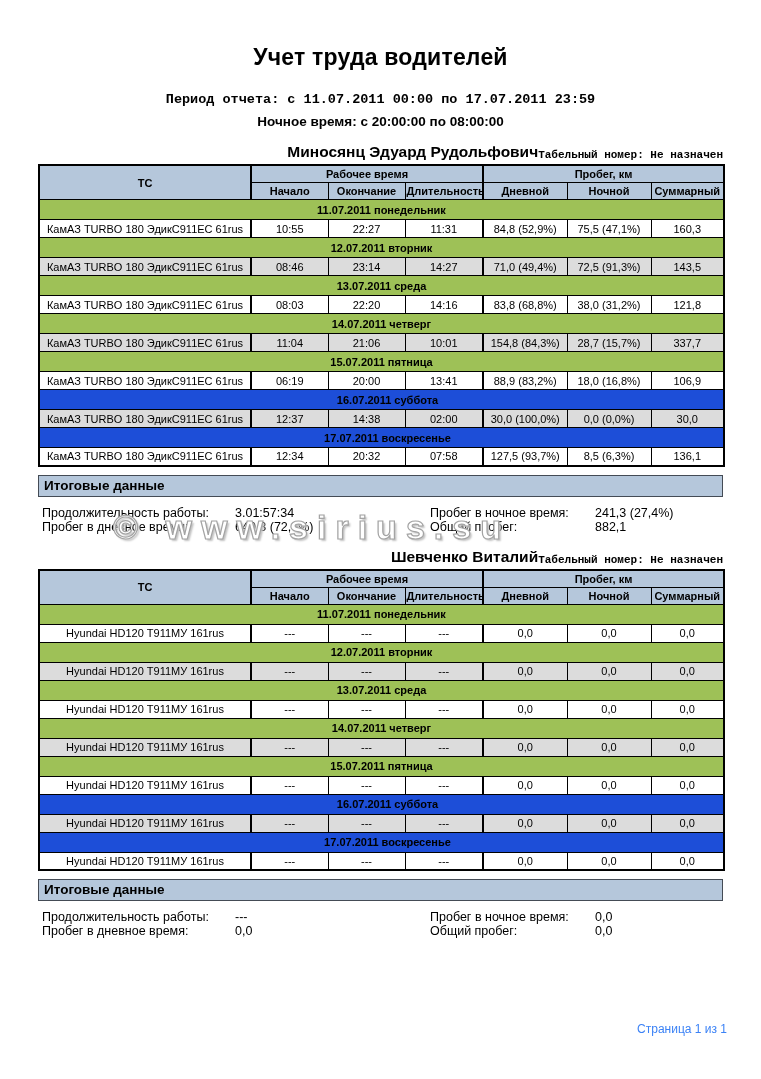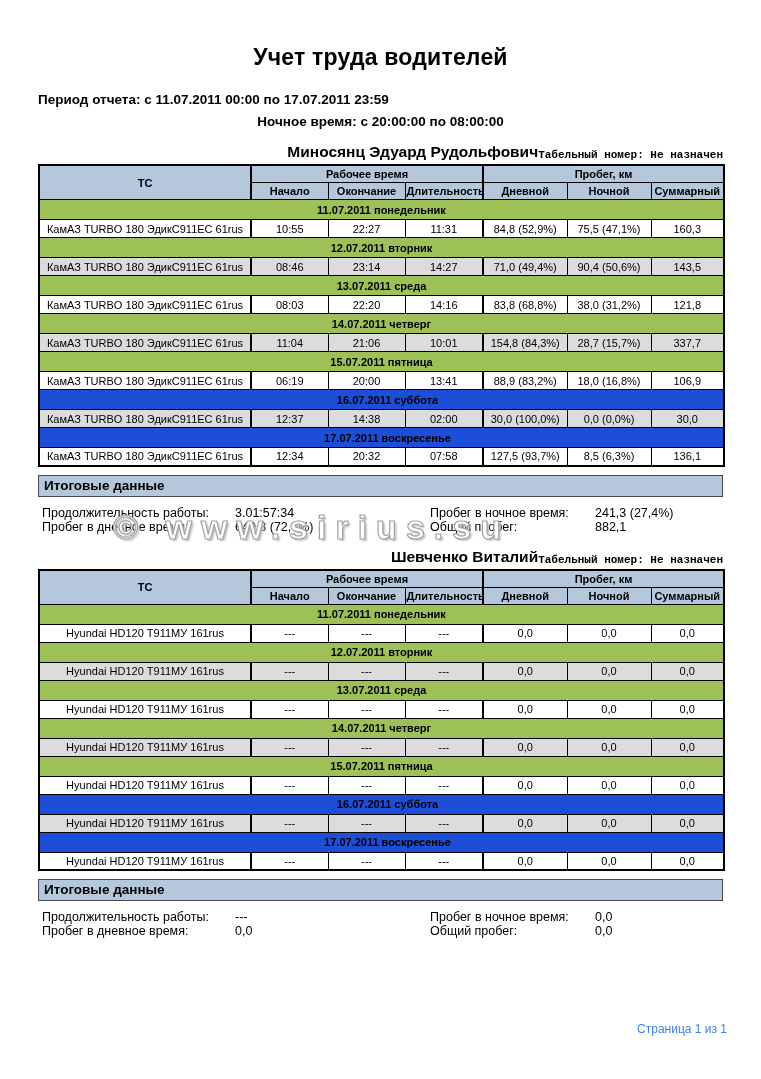--- a/index.html
+++ b/index.html
@@ -5,21 +5,21 @@
   * { margin:0; padding:0; box-sizing:border-box; }
   html,body { background:#ffffff; }
   body {
     width:761px; height:1079px; position:relative;
     font-family:"Liberation Sans", sans-serif; color:#000;
     overflow:hidden;
   }
   .page { position:relative; width:761px; height:1079px; padding:0 38px; }
 
   .title { padding-top:44px; text-align:center; font-size:23px; font-weight:bold; letter-spacing:.2px; }
-  .period { margin-top:21px; font-size:13.5px; font-weight:bold; }
+  .period { margin-top:21px; text-align:center; font-size:13.5px; font-weight:bold;font-family:Liberation Mono, monospace; }
   .night  { margin-top:7px;  text-align:center; font-size:13.5px; font-weight:bold; }
 
   .driver-head { display:flex; justify-content:flex-end; align-items:flex-end; margin-top:14px; margin-bottom:3px; }
   .driver-name { font-size:15.5px; font-weight:bold; }
   .tabel { font-size:11px; font-weight:bold;font-family:Liberation Mono, monospace; }
 
   table.report-table {
     width:100%; border-collapse:collapse; table-layout:fixed;
     border:2px solid #000; font-size:11px;
   }
@@ -111,21 +111,21 @@
           </tr>
           <tr class="day-band weekday">
             <td colspan="7">12.07.2011 вторник</td>
           </tr>
           <tr class="data-row shade">
             <td>КамАЗ TURBO 180 ЭдикС911ЕС 61rus</td>
             <td class="sep">08:46</td>
             <td>23:14</td>
             <td>14:27</td>
             <td class="sep">71,0 (49,4%)</td>
-            <td>90,4 (50,6%)</td>
+            <td>72,5 (91,3%)</td>
             <td>143,5</td>
           </tr>
           <tr class="day-band weekday">
             <td colspan="7">13.07.2011 среда</td>
           </tr>
           <tr class="data-row">
             <td>КамАЗ TURBO 180 ЭдикС911ЕС 61rus</td>
             <td class="sep">08:03</td>
             <td>22:20</td>
             <td>14:16</td>

